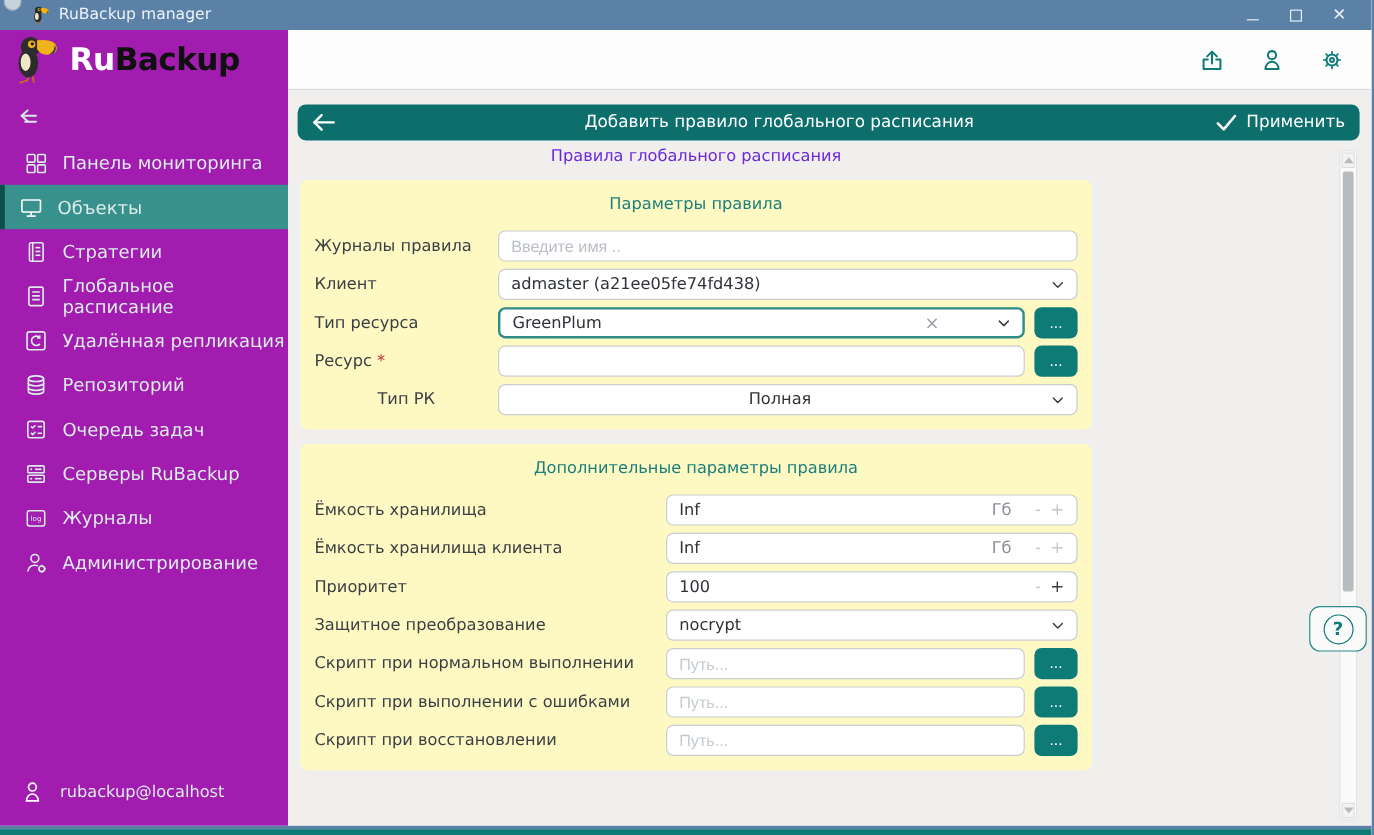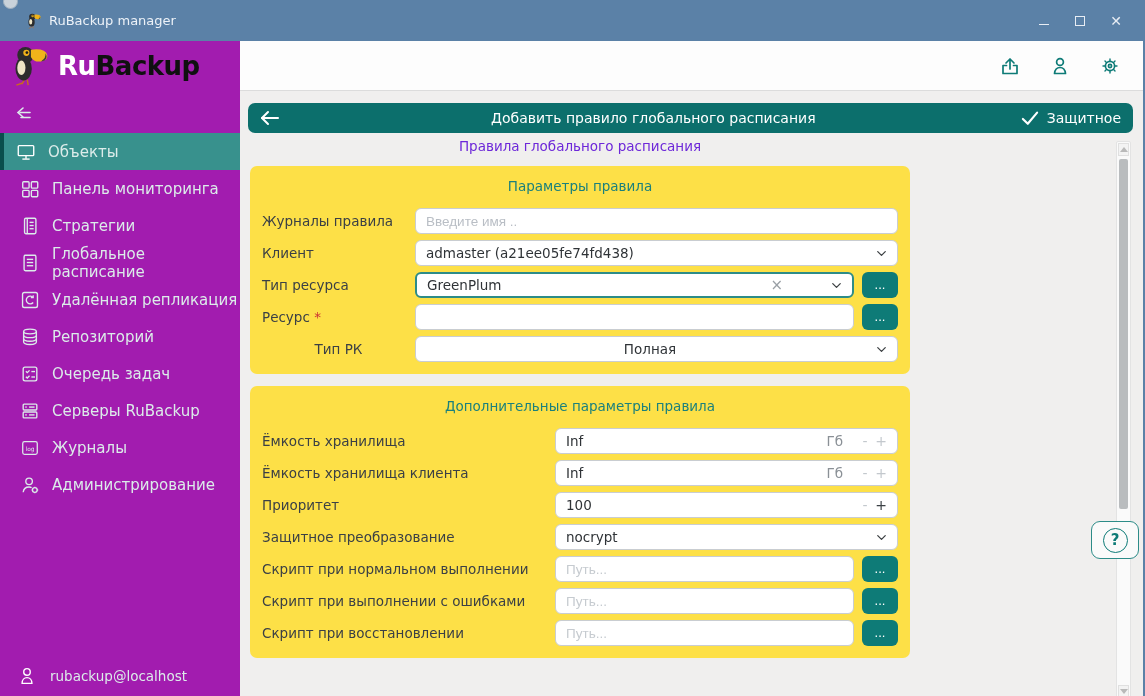--- a/index.html
+++ b/index.html
@@ -3,21 +3,21 @@
 <meta charset="utf-8">
 <style>
   * { margin:0; padding:0; box-sizing:border-box; }
   html,body { width:1145px; height:696px; background:#3c3f41; }
   body { font-family:"DejaVu Sans","Liberation Sans",sans-serif; }
 
   .window { position:relative; width:1145px; height:696px; overflow:hidden;
             border-right:2px solid #5b81a7; background:#f0efee; }
 
   
-  .titlebar { position:relative; height:41px; background:#5b81a7; display:flex;
+  .titlebar { position:relative; height:25px; background:#5b81a7; display:flex;
               align-items:center; padding-left:26px; overflow:hidden; }
   .corner-dot { position:absolute; left:3px; top:-6px; width:15px; height:15px;
                 border-radius:50%; background:#c9d2da; border:1px solid #9fb0bf; }
   .titlebar-icon { width:16px; height:16px; margin-right:7px; flex:0 0 auto; }
   .titlebar-title { color:#edf2f8; font-size:13px; }
   .win-controls { margin-left:auto; display:flex; align-items:center; gap:14px;
                   padding-right:16px; }
   .win-btn { width:22px; height:18px; display:flex; align-items:center; justify-content:center;
              cursor:default; }
   .minimize-glyph { width:10px; height:1px; background:#e8edf4; margin-top:8px; }
@@ -55,21 +55,21 @@
 
   .form-header { margin:12px 10px 0 8px; height:30px; background:#0c6f6c; border-radius:7px;
                  display:flex; align-items:center; color:#fff; padding:0 12px; }
   .back-btn { width:26px; display:flex; align-items:center; cursor:pointer; }
   .form-header-title { flex:1; text-align:center; font-size:14px; }
   .apply-btn { display:flex; align-items:center; gap:8px; font-size:14px; cursor:pointer; }
 
   .section-title { width:660px; margin-left:10px; text-align:center; color:#6d28d9;
                    font-size:13.5px; margin-top:5px; }
 
-  .card { width:660px; margin-left:10px; background:#fde047; border-radius:7px;
+  .card { width:660px; margin-left:10px; background:#fef9c3; border-radius:7px;
           padding:12px 12px 10px 12px; margin-top:12px; }
   .card-title { text-align:center; color:#1b807c; font-size:13.5px; margin-bottom:14px; }
 
   .frow { display:flex; align-items:center; margin-bottom:6px; }
   .frow .flabel { font-size:13.5px; color:#3b4045; }
   .card1 .flabel { width:153px; flex:0 0 auto; }
   .card2 .flabel { width:293px; flex:0 0 auto; }
   .req { color:#cc3333; }
 
   .ctrl { flex:1; height:26px; border:1px solid #c9cdd1; border-radius:6px; background:#fff;
@@ -170,37 +170,37 @@
       <div class="collapse-row">
         <svg width="17" height="15" viewBox="0 0 17 15" fill="none" stroke="#dcecea" stroke-width="1.6" stroke-linecap="round">
           <path d="M7 2 L2 6.5 L7 11"></path>
             <path d="M4 6.5 h10"></path>
             <path d="M5 11.5 h9"></path>
         </svg>
       </div>
 
       <div class="nav">
 
+        <div class="nav-item">
+          <svg width="20" height="20" viewBox="0 0 22 22" fill="none" stroke="#dcecea" stroke-width="1.5">
+            <rect x="3" y="3" width="7" height="7" rx="1"></rect>
+              <rect x="12.5" y="3" width="7" height="7" rx="1"></rect>
+            <rect x="3" y="12.5" width="7" height="7" rx="1"></rect>
+              <rect x="12.5" y="12.5" width="7" height="7" rx="1"></rect>
+          </svg>
+          <span>Панель мониторинга</span>
+        </div>
+
         <div class="nav-item selected">
           <svg width="20" height="20" viewBox="0 0 22 22" fill="none" stroke="#ffffff" stroke-width="1.5">
             <rect x="2.5" y="4" width="17" height="11" rx="1"></rect>
               <path d="M11 15v3.5"></path>
               <path d="M7 18.8h8"></path>
           </svg>
           <span>Объекты</span>
-        </div>
-
-        <div class="nav-item">
-          <svg width="20" height="20" viewBox="0 0 22 22" fill="none" stroke="#dcecea" stroke-width="1.5">
-            <rect x="3" y="3" width="7" height="7" rx="1"></rect>
-              <rect x="12.5" y="3" width="7" height="7" rx="1"></rect>
-            <rect x="3" y="12.5" width="7" height="7" rx="1"></rect>
-              <rect x="12.5" y="12.5" width="7" height="7" rx="1"></rect>
-          </svg>
-          <span>Панель мониторинга</span>
         </div>
 
         <div class="nav-item">
           <svg width="20" height="20" viewBox="0 0 22 22" fill="none" stroke="#dcecea" stroke-width="1.5">
             <rect x="5" y="2.5" width="12.5" height="17" rx="1.5"></rect>
               <path d="M8 2.5v17"></path>
               <path d="M10.5 7h4.5"></path>
               <path d="M10.5 10.5h4.5"></path>
               <path d="M10.5 14h4.5"></path>
           </svg>
@@ -321,21 +321,21 @@
             <svg width="20" height="16" viewBox="0 0 20 16" fill="none" stroke="#ffffff" stroke-width="2" stroke-linecap="round" stroke-linejoin="round">
               <path d="M18 8H2"></path>
                 <path d="M8 2L2 8l6 6"></path>
             </svg>
           </div>
           <div class="form-header-title">Добавить правило глобального расписания</div>
           <div class="apply-btn">
             <svg width="18" height="16" viewBox="0 0 20 18" fill="none" stroke="#ffffff" stroke-width="2.4" stroke-linecap="round" stroke-linejoin="round">
               <path d="M2 10l5.5 5.5L18 3"></path>
             </svg>
-            <span>Защитное</span>
+            <span>Применить</span>
           </div>
         </div>
 
         <div class="section-title">Правила глобального расписания</div>
 
         <div class="card card1">
           <div class="card-title">Параметры правила</div>
 
           <div class="frow">
             <span class="flabel">Журналы правила</span>

